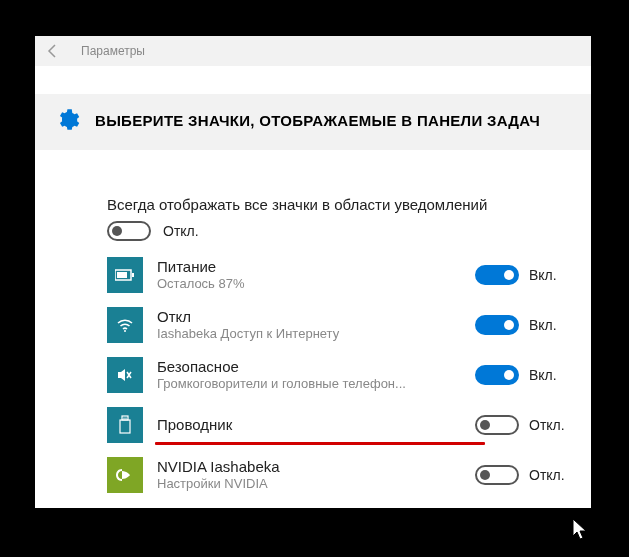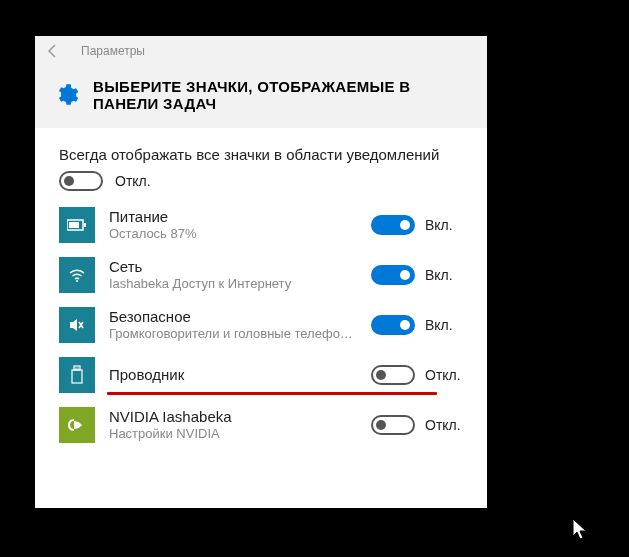--- a/index.html
+++ b/index.html
@@ -8,26 +8,27 @@
     background: #000;
     width: 629px;
     height: 557px;
     overflow: hidden;
     position: relative;
   }
   .window {
     position: absolute;
     left: 35px;
     top: 36px;
-    width: 452px;
+    width: 556px;
     height: 472px;
     background: #fff;
     display: flex;
     flex-direction: column;
     box-shadow: 0 0 0 1px rgba(0,0,0,0.05);
+    gap: 28px;
   }
   .titlebar {
     height: 30px;
     background: #f2f2f2;
     display: flex;
     align-items: center;
     padding: 0 8px;
     gap: 18px;
   }
   .back-arrow {
@@ -60,20 +61,21 @@
   .header-title {
     font-size: 15px;
     font-weight: 700;
     letter-spacing: 0.3px;
     color: #000000;
   }
   .content {
     padding: 18px 24px 10px 24px;
     flex: 1;
     overflow: hidden;
+    margin-left: 48px;
   }
   .subtitle {
     font-size: 15px;
     color: #222;
     margin-bottom: 8px;
   }
   .master-row {
     display: flex;
     align-items: center;
     gap: 12px;
@@ -238,21 +240,21 @@
         <div class="item-row">
           <div class="icon-tile">
             <svg width="18" height="18" viewBox="0 0 18 18">
               <path d="M2 7 A10 10 0 0 1 16 7" stroke="#fff" stroke-width="1.5" fill="none"></path>
               <path d="M4.5 10 A6.5 6.5 0 0 1 13.5 10" stroke="#fff" stroke-width="1.5" fill="none"></path>
               <path d="M7 13 A3 3 0 0 1 11 13" stroke="#fff" stroke-width="1.5" fill="none"></path>
               <circle cx="9" cy="15" r="1" fill="#fff"></circle>
             </svg>
           </div>
           <div class="item-text">
-            <div class="item-title">Сеть</div>
+            <div class="item-title">Откл</div>
             <div class="item-desc">Iashabeka Доступ к Интернету</div>
           </div>
           <div class="toggle-wrap">
             <div class="toggle on"></div>
             <div class="toggle-label">Вкл.</div>
           </div>
         </div>
         <div class="item-row">
           <div class="icon-tile">
             <svg width="18" height="18" viewBox="0 0 18 18">

